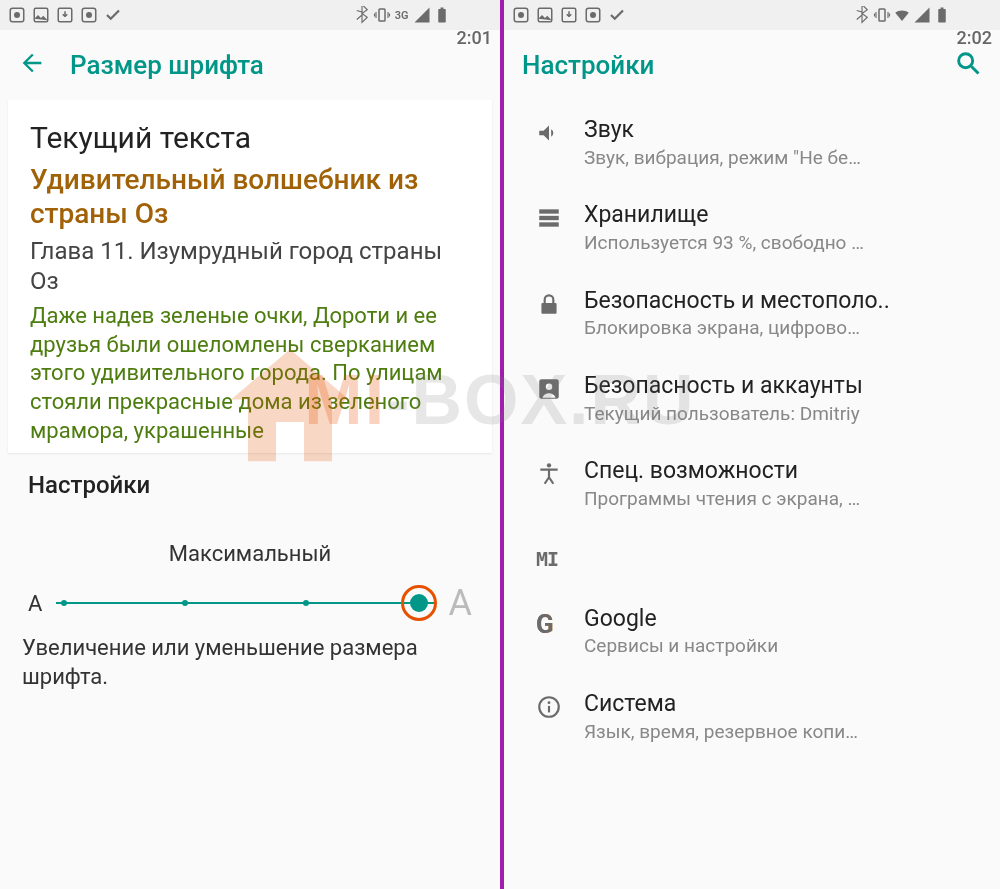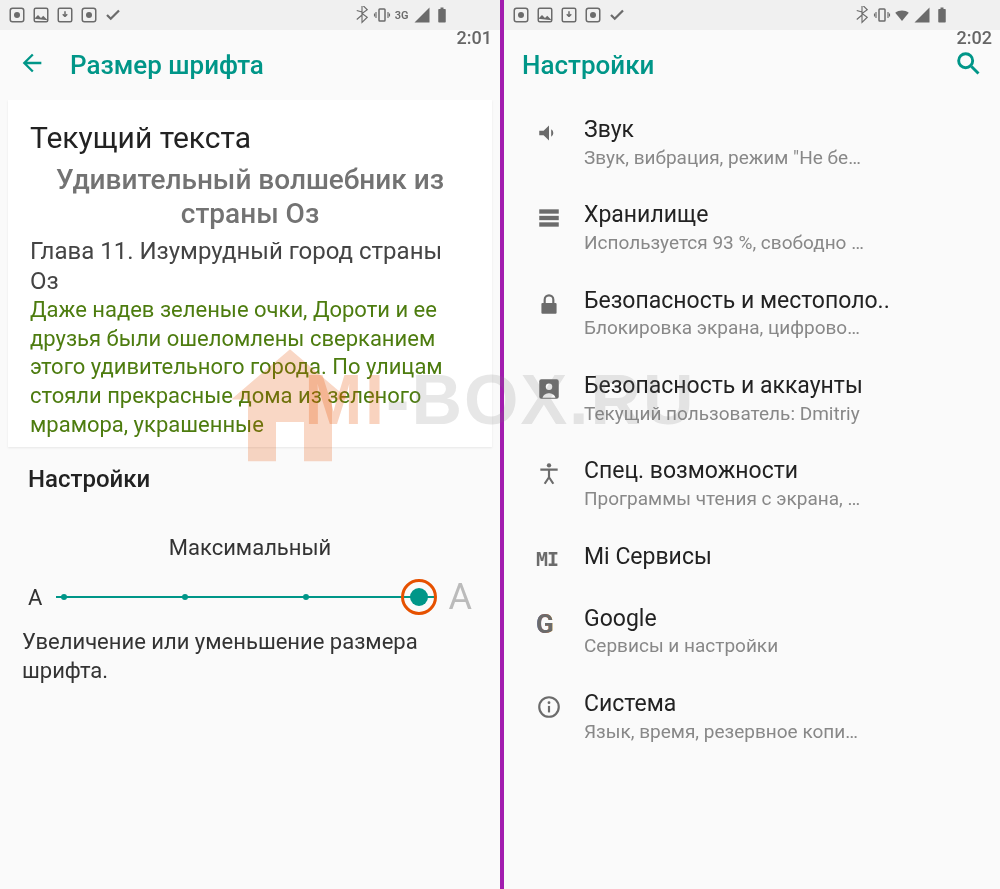--- a/index.html
+++ b/index.html
@@ -48,22 +48,22 @@
 .content { flex: 1; overflow: hidden; position: relative; }
 
 
 .sample-card {
   background: #fff;
   margin: 0 8px;
   padding: 20px 22px 8px;
   box-shadow: 0 1px 2px rgba(0,0,0,0.08);
 }
 .sample-heading { font-size: 30px; font-weight: 400; margin-bottom: 8px; color:#222;}
-.sample-title { font-size: 28px; font-weight: 500; line-height: 1.2; color:#737373; margin-bottom: 6px; text-align: center;}
-.sample-chapter { font-size: 24px; color: #444; line-height: 1.25; }
+.sample-title { font-size: 28px; font-weight: 500; line-height: 1.2; color:#a16207; margin-bottom: 6px;}
+.sample-chapter { font-size: 24px; color: #444; line-height: 1.25; margin-bottom: 6px;}
 .sample-body { font-size: 22px; color: #4d7c0f; line-height: 1.3; }
 .preview-label { font-size: 24px; font-weight: 500; color: #222; padding: 18px 28px 12px; }
 .slider-label { text-align: center; font-size: 22px; color:#333; margin-top: 30px; }
 .slider-row { display:flex; align-items:center; padding: 16px 28px 6px; gap: 14px; }
 .letter-small { font-size: 22px; color:#333; }
 .letter-big { font-size: 36px; color:#bbb; }
 .slider-track { flex:1; position:relative; height: 24px; }
 .slider-line { position:absolute; left:0; right:0; top:50%; height:2px; background:#009688; transform:translateY(-50%); }
 .slider-tick { position:absolute; top:50%; width:6px; height:6px; background:#009688; border-radius:50%; transform:translate(-50%,-50%); }
 .slider-thumb { position:absolute; top:50%; width:18px; height:18px; background:#009688; border-radius:50%; transform:translate(-50%,-50%); }
@@ -348,23 +348,20 @@
       <div class="setting-text">
           <div class="setting-title">Спец. возможности</div>
           <div class="setting-sub">Программы чтения с экрана, …</div>
         </div>
     </div>
 
     <div class="setting-item">
       <div class="setting-icon">
           <span class="mi-badge gicon">MI</span>
         </div>
-      <div class="setting-text">
-          <div class="setting-title">Mi Сервисы</div>
-        </div>
     </div>
 
     <div class="setting-item">
       <div class="setting-icon">
           <span class="g-badge gicon">G</span>
         </div>
       <div class="setting-text">
           <div class="setting-title">Google</div>
           <div class="setting-sub">Сервисы и настройки</div>
         </div>

